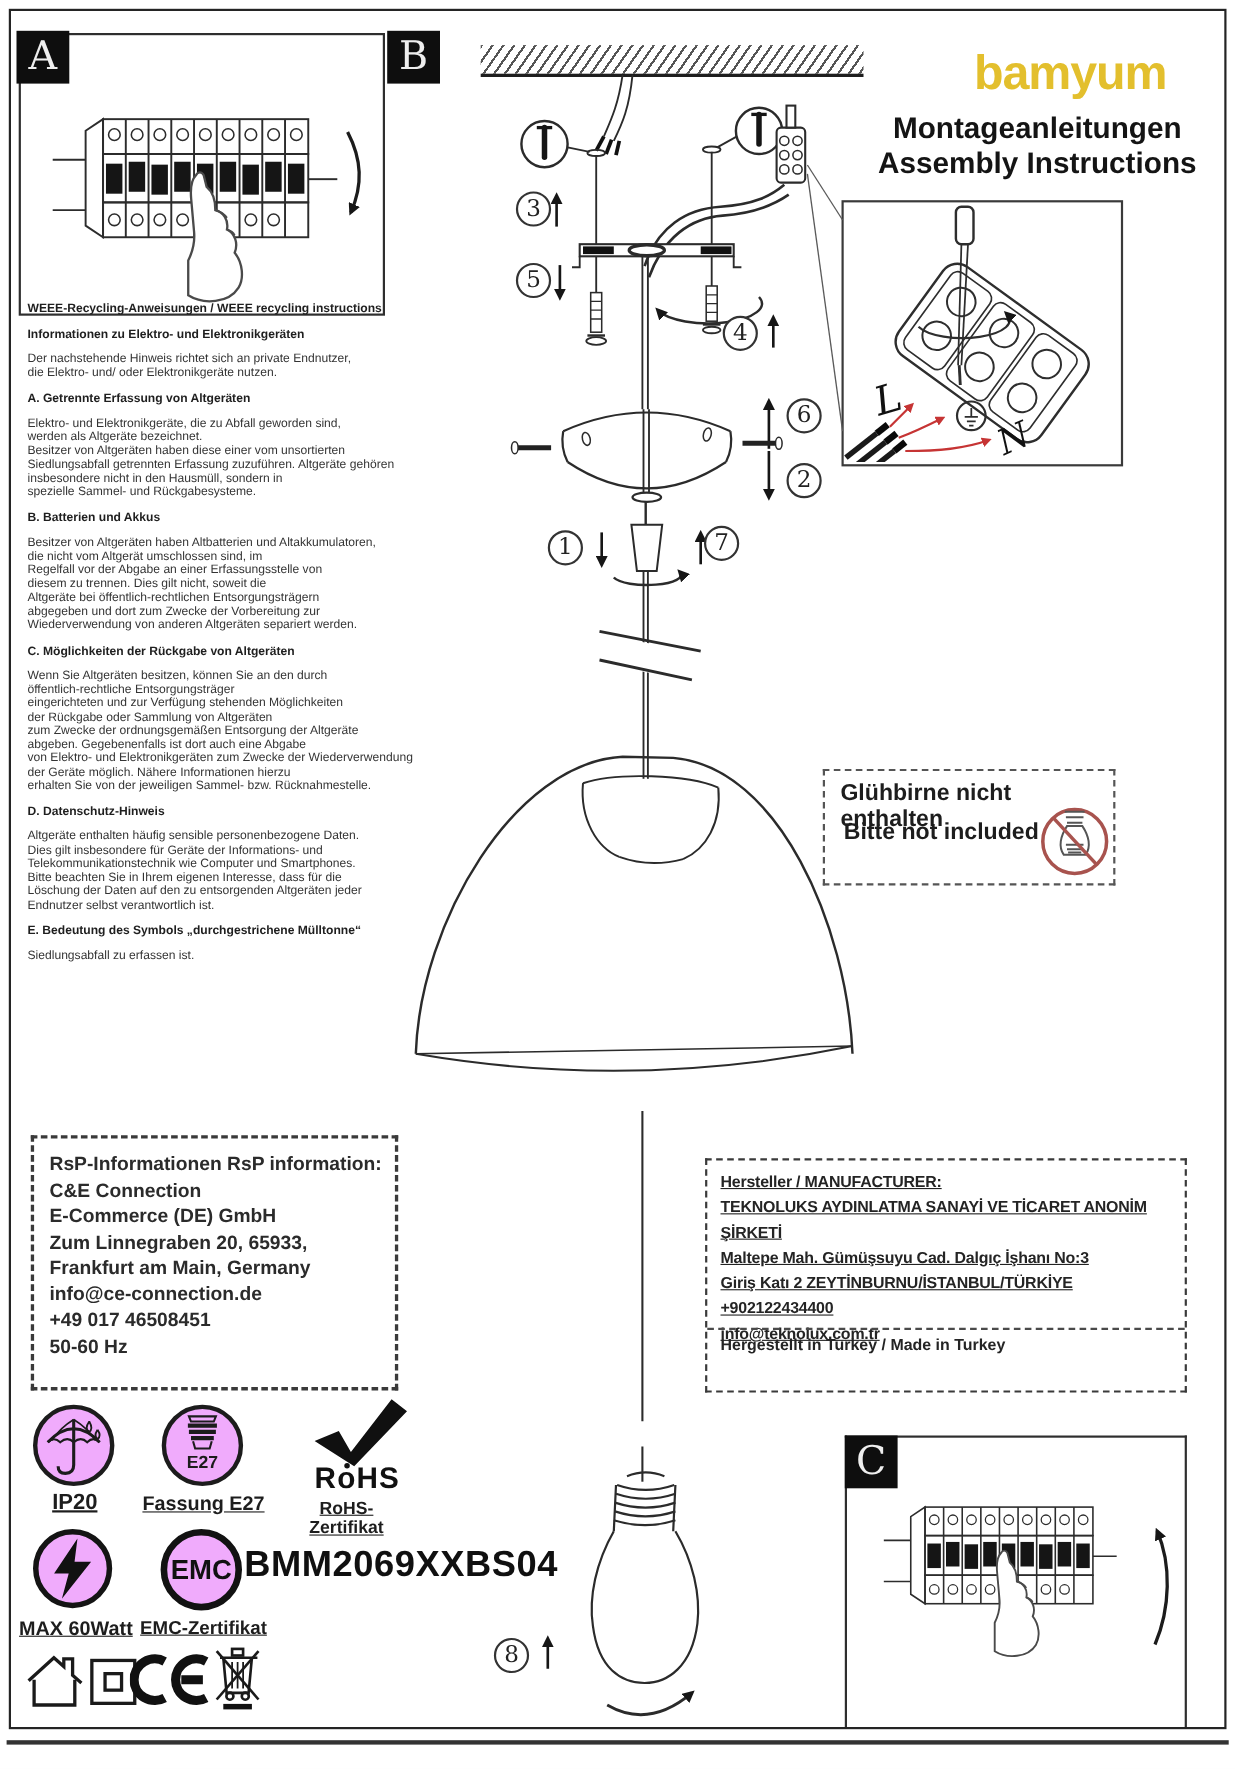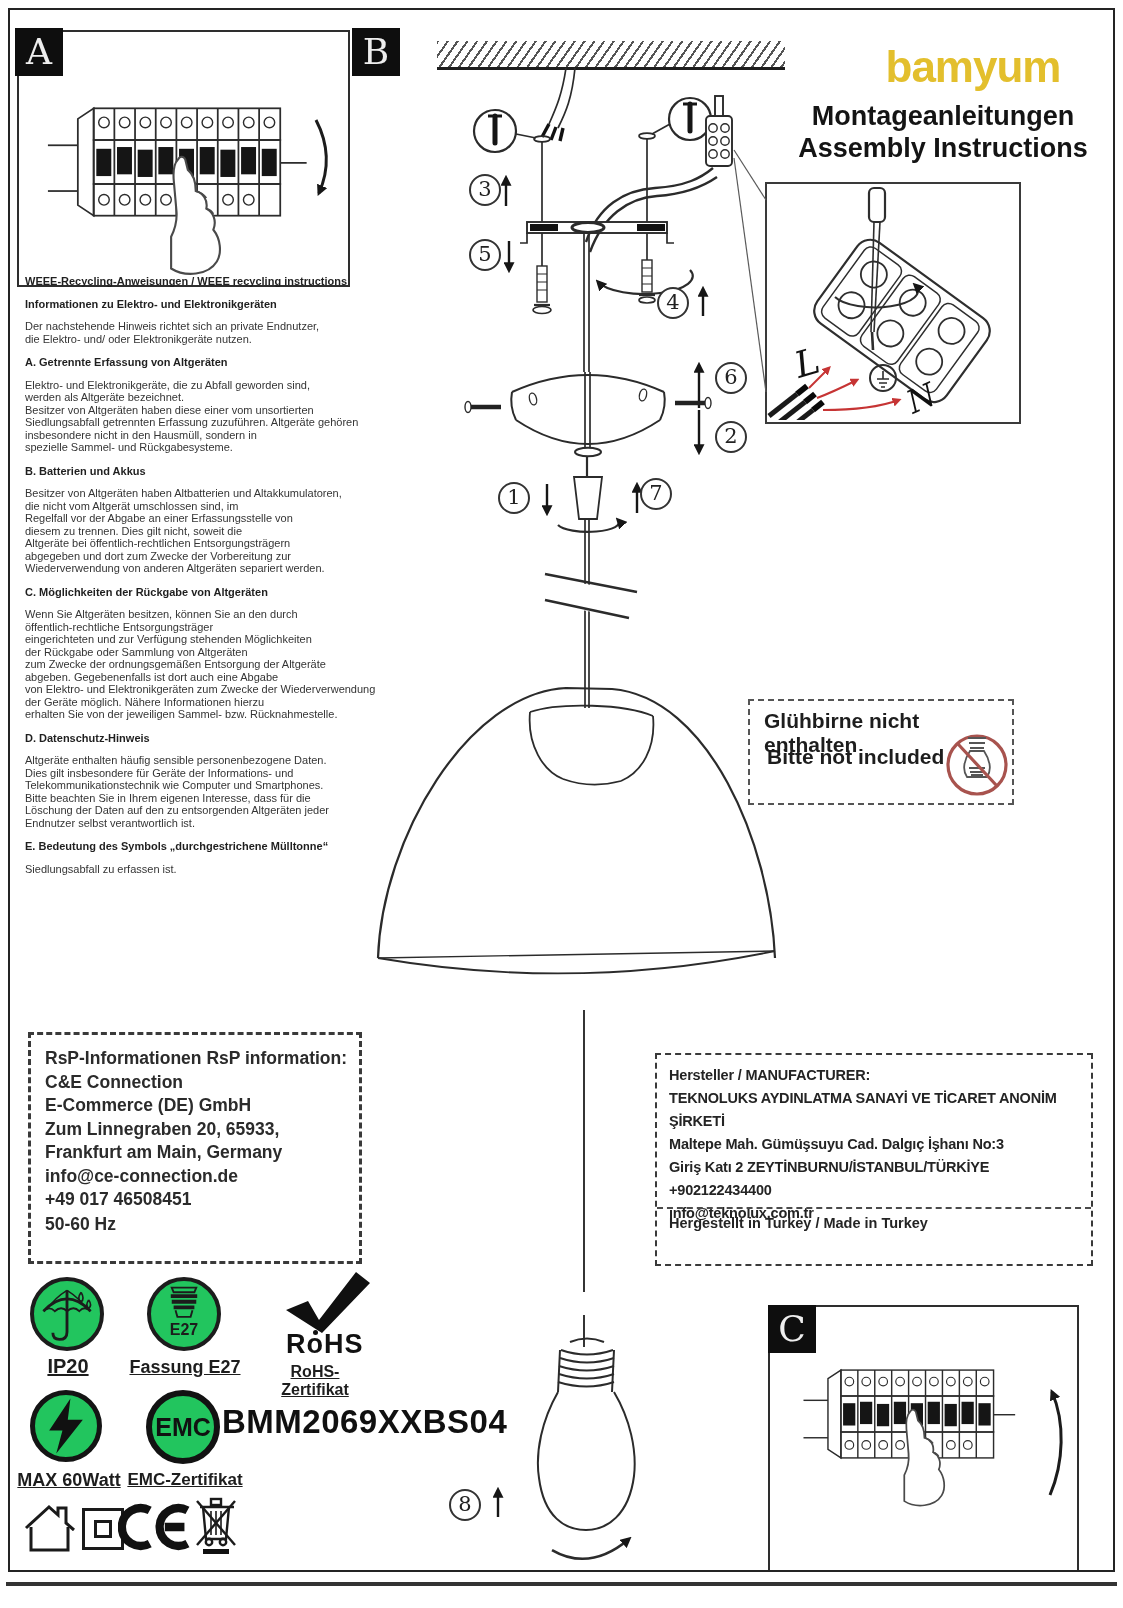--- a/index.html
+++ b/index.html
@@ -28,30 +28,30 @@
   .weee .bh{font-weight:700;color:#1f1f1f;margin:11px 0 10px;}
   .weee .pa{margin:0 0 10px;}
   
   .bulb-box{left:748px;top:699px;width:262px;height:102px;border:2px dashed #555;}
   .bulb-box .l1{position:absolute;left:14px;top:8px;font-size:21px;font-weight:600;color:#1d1d1d;}
   .bulb-box .l2{position:absolute;left:17px;top:44px;font-size:21px;font-weight:600;color:#1d1d1d;}
   .rsp-box{left:28px;top:1032px;width:328px;height:226px;border:3px dashed #3a3a3a;}
   .rsp-line{position:relative;margin:0 0 0 14px;font-size:17.5px;line-height:23.5px;font-weight:600;color:#2b2b2b;}
   .rsp-pad{padding-top:12px;}
   .freq{margin-top:1px;}
-  .man-box{left:655px;top:1053px;width:434px;height:209px;border:2px dashed #3a3a3a;}
+  .man-box{left:641px;top:1053px;width:434px;height:209px;border:2px dashed #3a3a3a;text-decoration:underline;}
   .man-line{margin:0 0 0 12px;font-size:14.5px;line-height:23px;font-weight:700;color:#242424;letter-spacing:-0.2px;}
   .man-pad{padding-top:9px;}
   .man-divider{position:absolute;left:0;top:152px;width:100%;border-top:2px dashed #4a4a4a;}
   .man-made{position:absolute;left:12px;top:160px;font-size:14.5px;font-weight:700;color:#242424;}
   
   .badge{width:32px;height:32px;border:2px solid #333;border-radius:50%;box-sizing:border-box;
          font-family:"DejaVu Serif",serif;font-size:21px;line-height:27px;text-align:center;color:#222;background:#fff;}
   
-  .circle-icon{border-radius:50%;box-sizing:border-box;background:#22c55e;}
+  .circle-icon{border-radius:50%;box-sizing:border-box;background:#f0abfc;}
   .ip-circle{left:30px;top:1277px;width:74px;height:74px;border:4px solid #1c1c1c;}
   .e27-circle{left:147px;top:1277px;width:74px;height:74px;border:4px solid #1c1c1c;}
   .bolt-circle{left:30px;top:1390px;width:72px;height:72px;border:5px solid #141414;}
   .emc-circle{left:146px;top:1390px;width:74px;height:74px;border:6px solid #121212;
               text-align:center;font-size:25px;font-weight:700;line-height:62px;color:#111;}
   .lbl{font-weight:700;color:#1d1d1d;text-align:center;text-decoration:underline;}
   .ip-lbl{left:28px;top:1355px;width:80px;font-size:20px;}
   .e27-lbl{left:119px;top:1357px;width:132px;font-size:18px;}
   .rohs-word{left:286px;top:1329px;font-size:27px;font-weight:700;letter-spacing:1px;color:#111;}
   .rohs-dot{left:313px;top:1330px;width:5px;height:5px;border-radius:50%;background:#111;}

